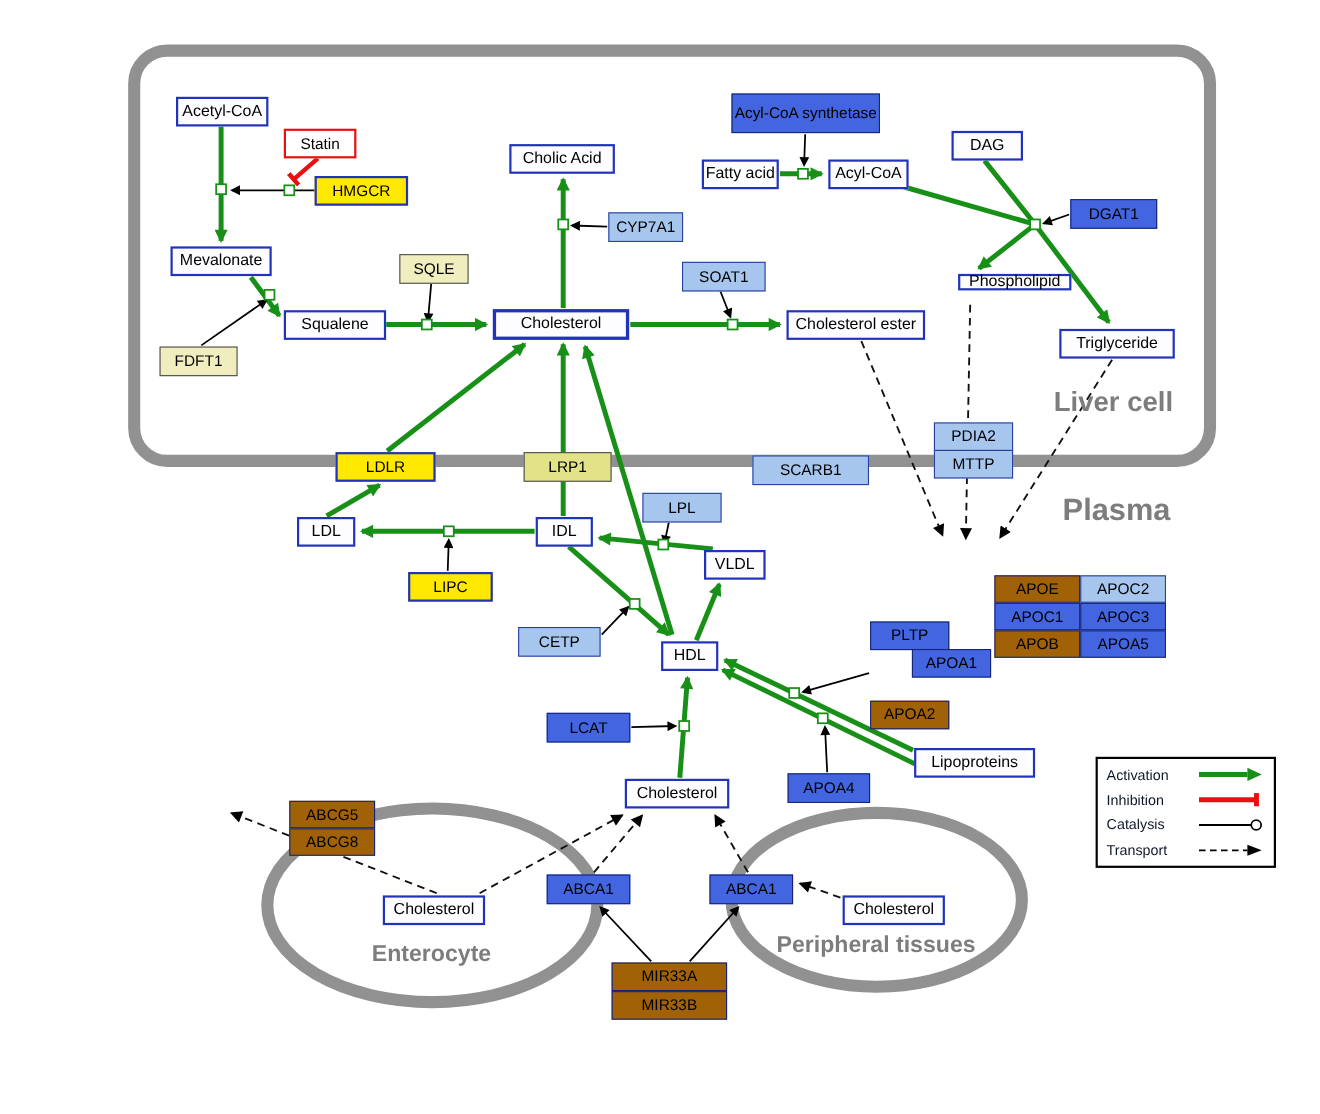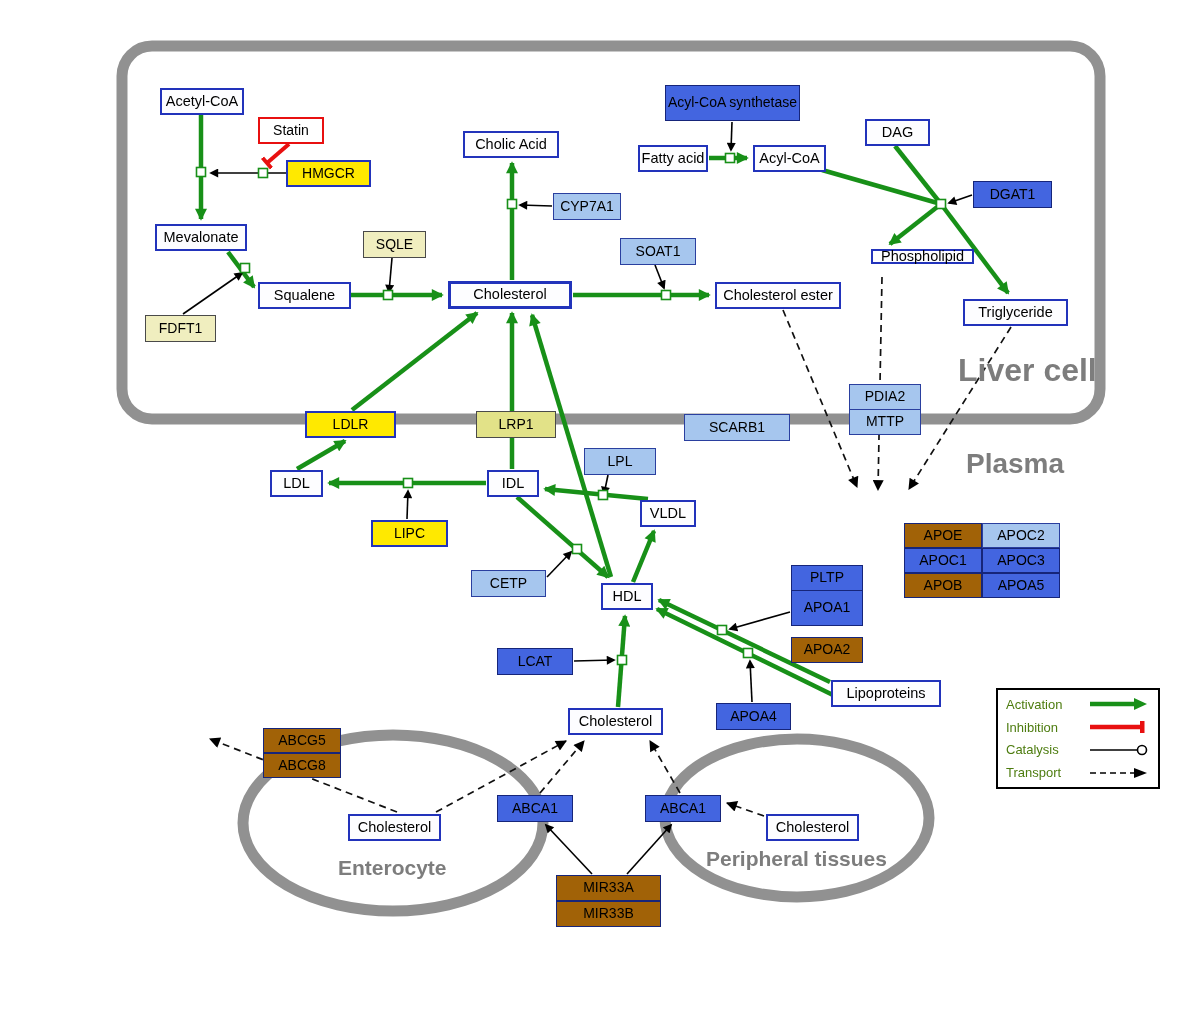--- a/index.html
+++ b/index.html
@@ -13,21 +13,21 @@
   .g-yellow{background:#ffe900;border:2px solid #2233bb;}
   .g-pale{background:#f0eebf;border:1.5px solid #4a4a4a;}
   .g-khaki{background:#e2e288;border:1.5px solid #4a4a4a;}
   .g-lblue{background:#a6c6ee;border:1.5px solid #2a3f9f;}
   .g-blue{background:#4365e0;border:1.5px solid #16257a;}
   .g-dblue{background:#a16207;border:1.5px solid #16257a;}
   .comp-label{position:absolute;font-weight:bold;color:#7d7d7d;}
   .legend{position:absolute;left:996px;top:688px;width:164px;height:101px;border:2.5px solid #000;
           background:#fff;box-sizing:border-box;display:flex;flex-direction:column;
           justify-content:space-around;padding:3px 8px;}
-  .legend-row{display:flex;align-items:center;justify-content:space-between;font-size:13px;color:#4d7c0f;}
+  .legend-row{display:flex;align-items:center;justify-content:space-between;font-size:13px;color:#0f172a;}
 </style>
 </head>
 <body>
 
 <div id="canvas">
 
 <svg id="edges" width="1200" height="1013">
   <defs>
     <marker id="mA" viewBox="0 0 10 10" refX="8.5" refY="5" markerWidth="13" markerHeight="12" orient="auto" markerUnits="userSpaceOnUse">
           <path d="M0,0L10,5L0,10z" fill="#189018"></path>
@@ -152,42 +152,42 @@
 
 <div class="node metabolite" style="left:270px;top:470px;width:53px;height:27px">LDL</div>
 <div class="node metabolite" style="left:487px;top:470px;width:52px;height:27px">IDL</div>
 <div class="node g-lblue" style="left:584px;top:448px;width:72px;height:27px">LPL</div>
 <div class="node metabolite" style="left:640px;top:500px;width:56px;height:27px">VLDL</div>
 <div class="node g-yellow" style="left:371px;top:520px;width:77px;height:27px">LIPC</div>
 <div class="node g-lblue" style="left:471px;top:570px;width:75px;height:27px">CETP</div>
 <div class="node metabolite" style="left:601px;top:583px;width:52px;height:27px">HDL</div>
 <div class="node g-blue" style="left:497px;top:648px;width:76px;height:27px">LCAT</div>
 <div class="node g-blue" style="left:791px;top:565px;width:72px;height:26px">PLTP</div>
-<div class="node g-blue" style="left:791px;top:590px;width:72px;height:36px">APOA1</div>
+<div class="node g-blue" style="left:829px;top:590px;width:72px;height:26px">APOA1</div>
 <div class="node g-dblue" style="left:791px;top:637px;width:72px;height:26px">APOA2</div>
 <div class="node g-blue" style="left:716px;top:703px;width:75px;height:27px">APOA4</div>
 <div class="node metabolite" style="left:831px;top:680px;width:110px;height:27px">Lipoproteins</div>
 <div class="node g-dblue" style="left:904px;top:523px;width:78px;height:25px">APOE</div>
 <div class="node g-lblue" style="left:982px;top:523px;width:78px;height:25px">APOC2</div>
 <div class="node g-blue" style="left:904px;top:548px;width:78px;height:25px">APOC1</div>
 <div class="node g-blue" style="left:982px;top:548px;width:78px;height:25px">APOC3</div>
 <div class="node g-dblue" style="left:904px;top:573px;width:78px;height:25px">APOB</div>
 <div class="node g-blue" style="left:982px;top:573px;width:78px;height:25px">APOA5</div>
 
 <div class="node metabolite" style="left:568px;top:708px;width:95px;height:27px">Cholesterol</div>
 <div class="node g-dblue" style="left:263px;top:728px;width:78px;height:25px">ABCG5</div>
 <div class="node g-dblue" style="left:263px;top:753px;width:78px;height:25px">ABCG8</div>
 <div class="node metabolite" style="left:348px;top:814px;width:93px;height:27px">Cholesterol</div>
 <div class="node g-blue" style="left:497px;top:795px;width:76px;height:27px">ABCA1</div>
 <div class="node g-blue" style="left:645px;top:795px;width:76px;height:27px">ABCA1</div>
 <div class="node metabolite" style="left:766px;top:814px;width:93px;height:27px">Cholesterol</div>
 <div class="node g-dblue" style="left:556px;top:875px;width:105px;height:26px">MIR33A</div>
 <div class="node g-dblue" style="left:556px;top:901px;width:105px;height:26px">MIR33B</div>
 
-<div class="comp-label" style="left:958px;top:352px;font-size:32px">Liver cell</div>
+<div class="comp-label" style="left:958px;top:352px;font-size:25px">Liver cell</div>
 <div class="comp-label" style="left:966px;top:448px;font-size:28px">Plasma</div>
 <div class="comp-label" style="left:338px;top:856px;font-size:21px">Enterocyte</div>
 <div class="comp-label" style="left:706px;top:847px;font-size:21px">Peripheral tissues</div>
 
 <div class="legend">
   <div class="legend-row">
     <span>Activation</span>
     <svg width="62" height="14">
           <line x1="2" y1="7" x2="46" y2="7" stroke="#189018" stroke-width="4.5"></line>
           <polygon points="46,1 59,7 46,13" fill="#189018"></polygon>

